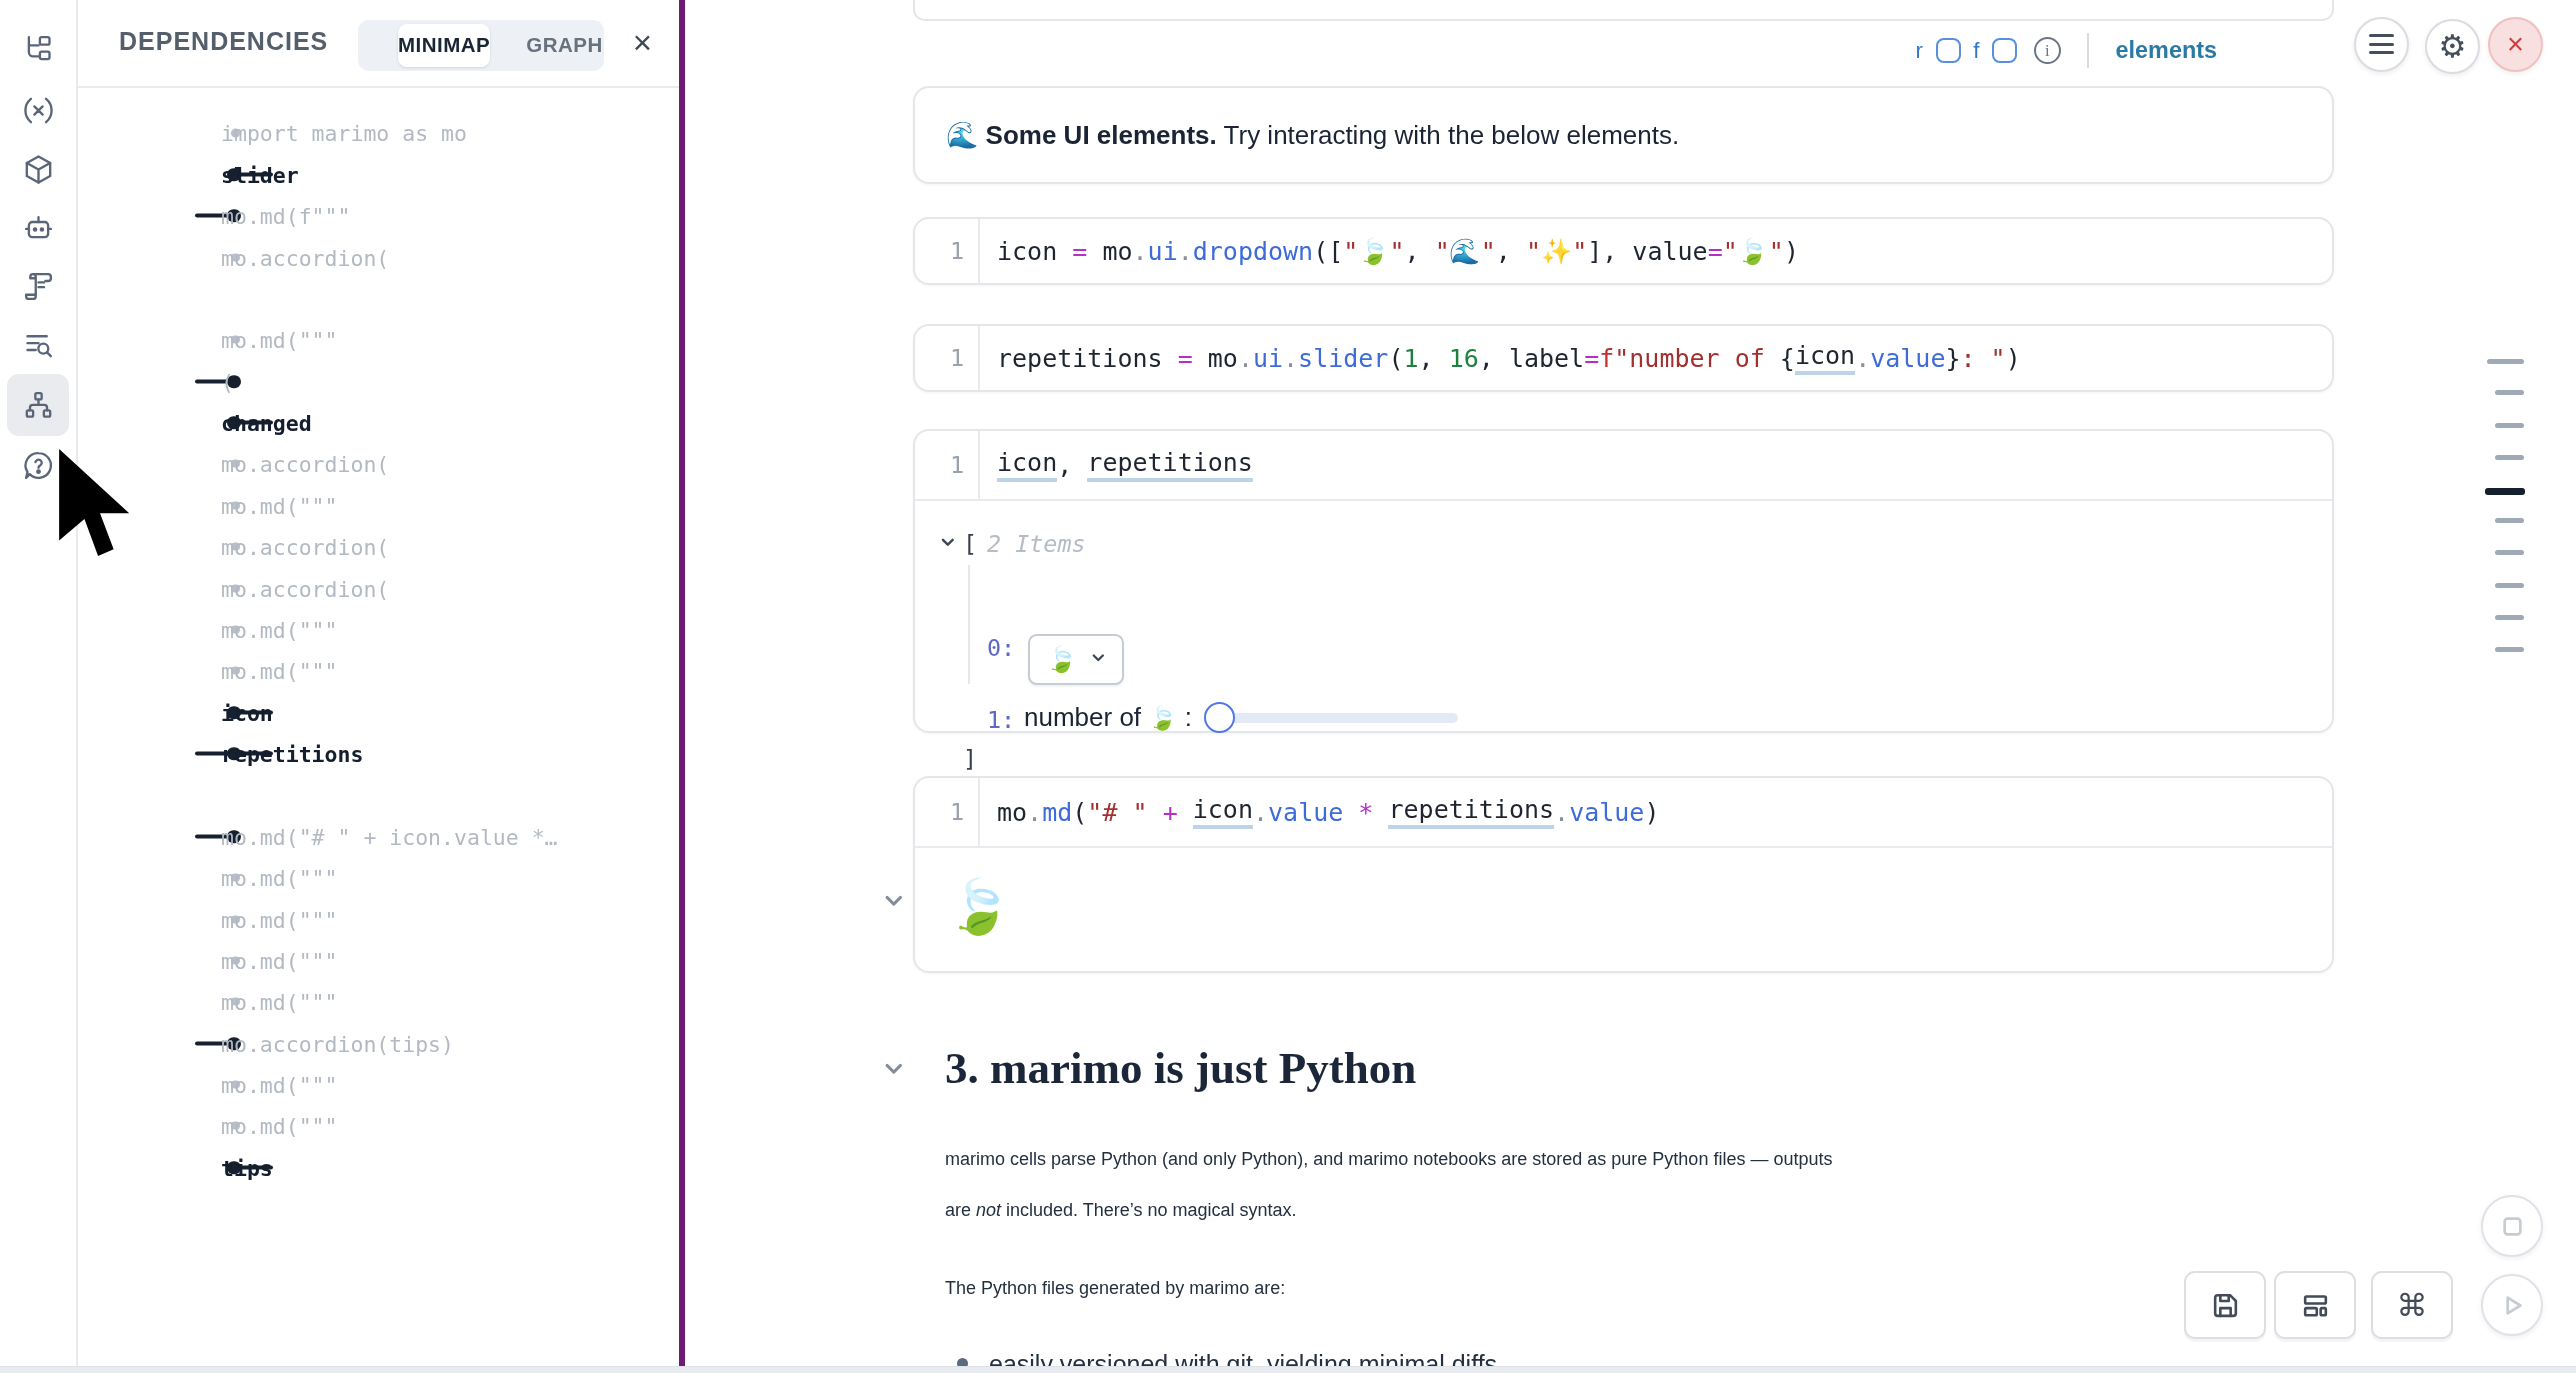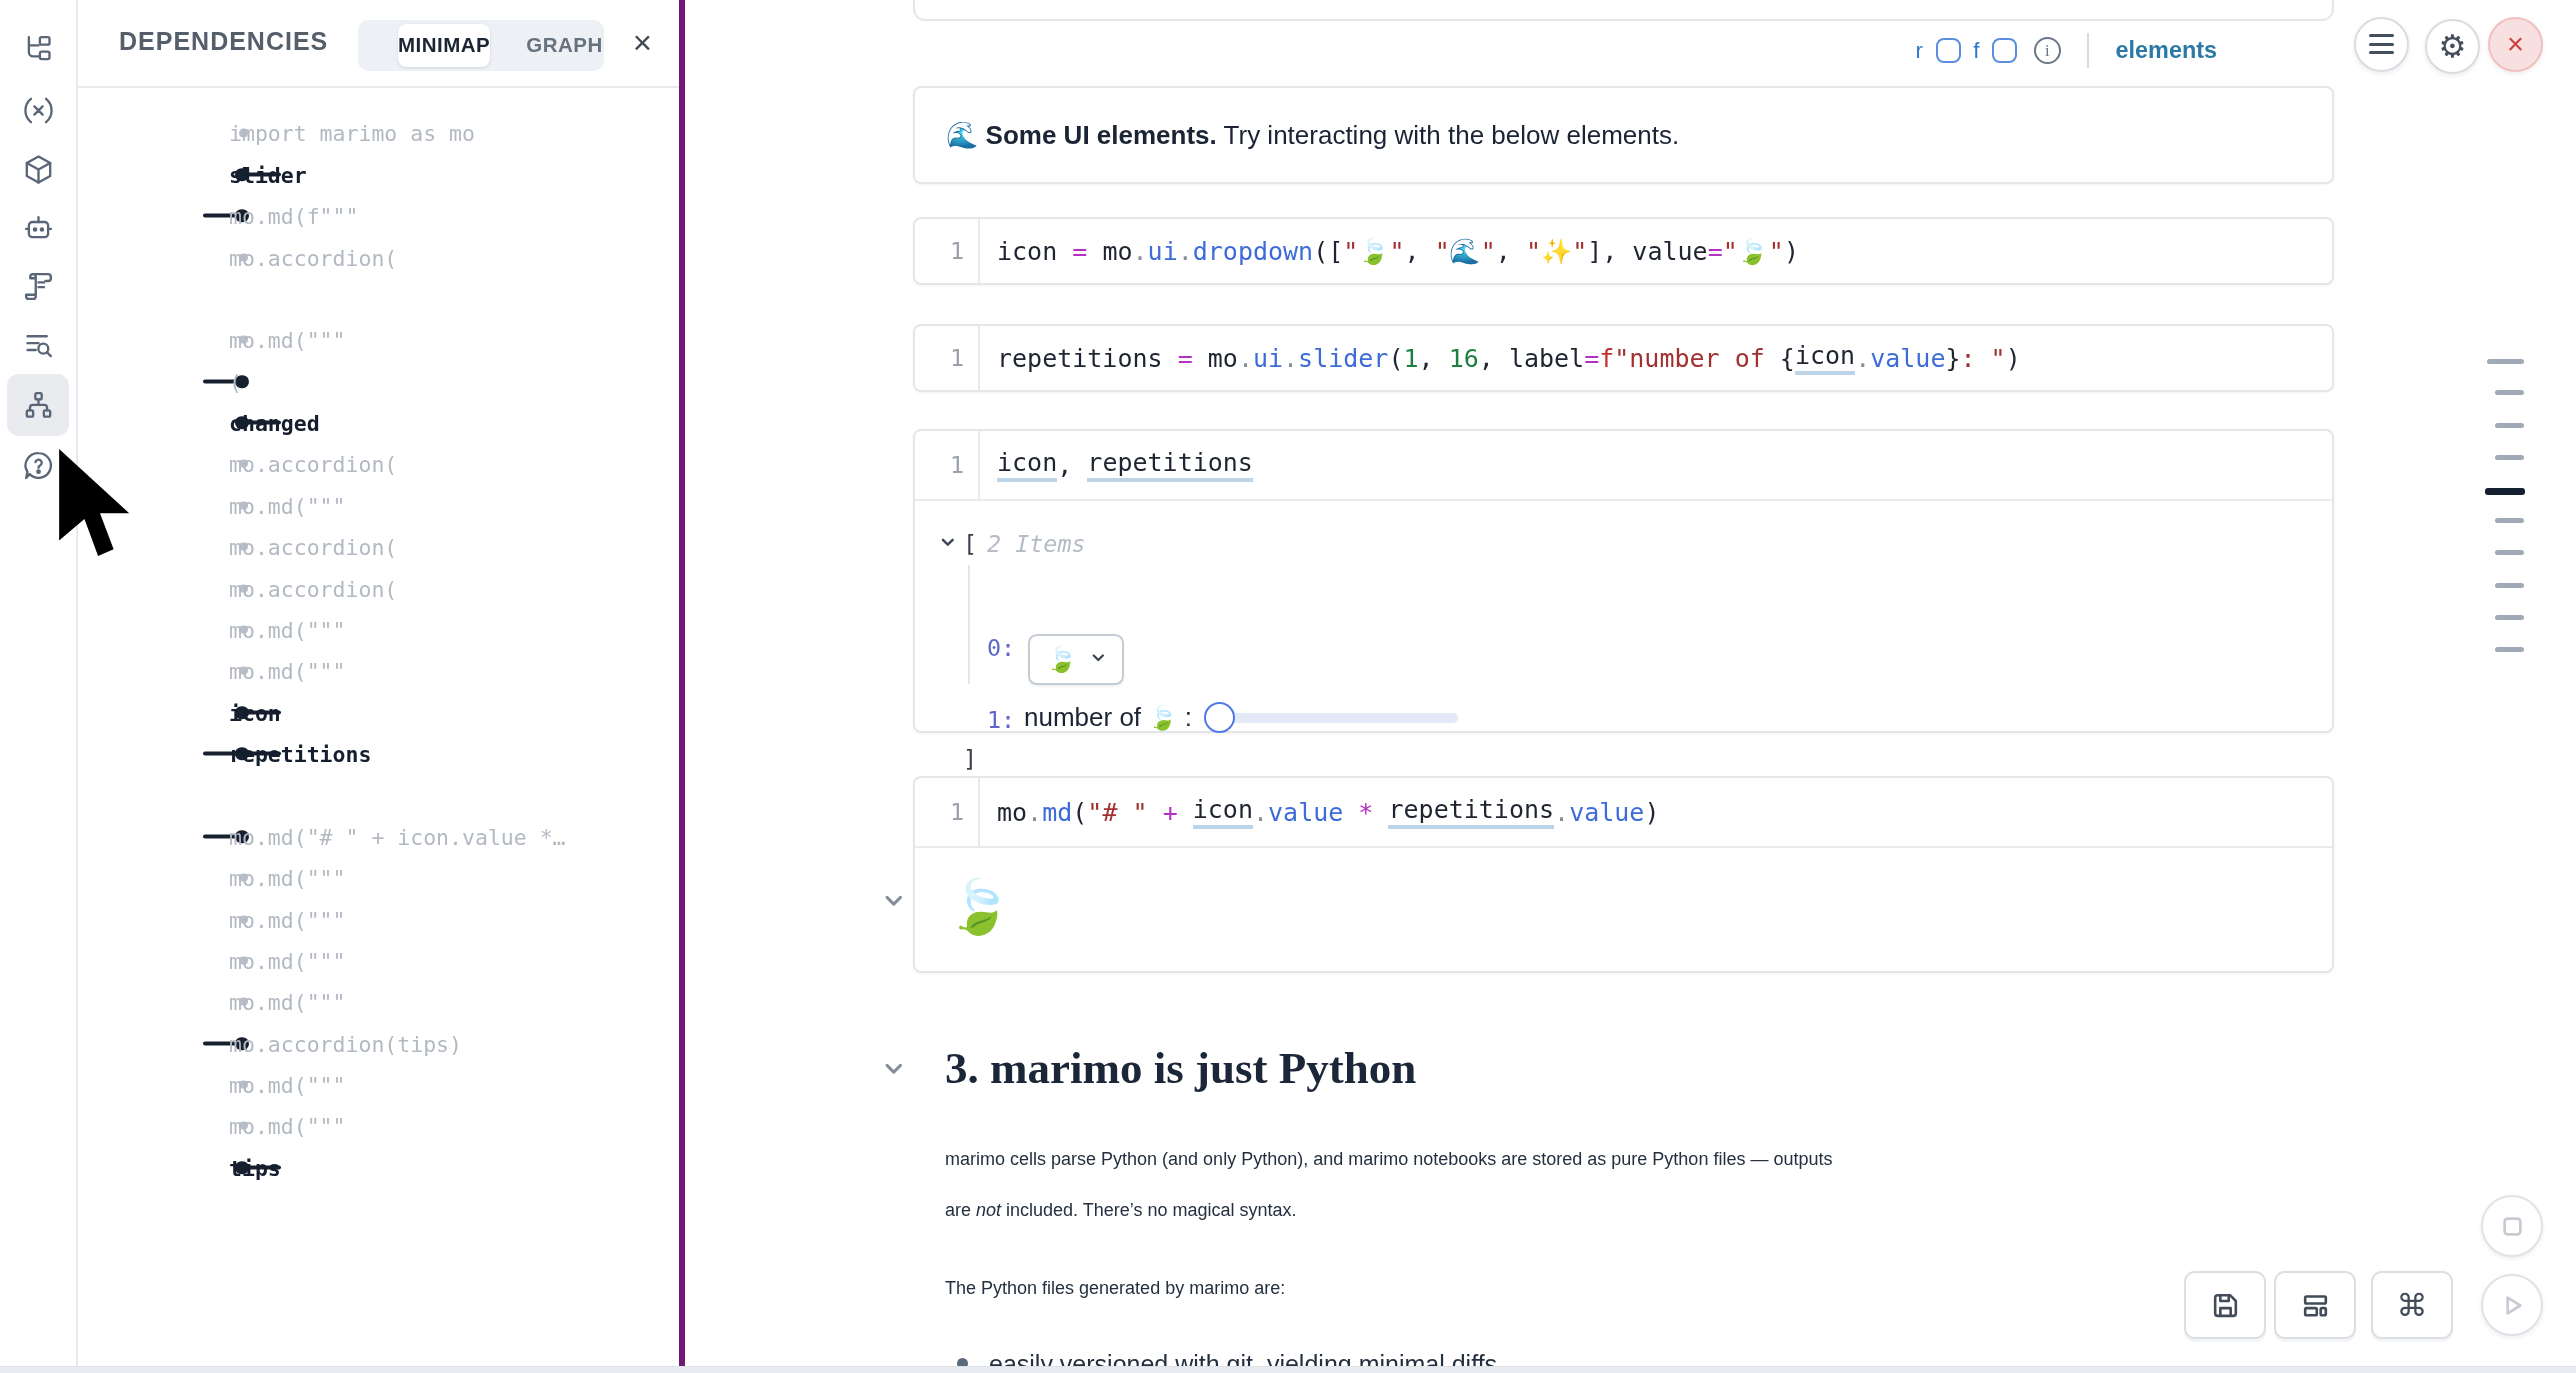--- a/index.html
+++ b/index.html
@@ -28,42 +28,42 @@
   .seg { height:43px; display:flex; align-items:center; justify-content:center;
          border-radius:8.8px; font-size:20.5px; font-weight:bold; letter-spacing:0.5px;margin-left:36px; }
   .seg.active { background:#ffffff; color:#1b2635; box-shadow:0 1px 2.9px rgba(20,30,50,.12);
                 width:129px; }
   .seg.inactive { color:#67727f; width:109px; }
   #panel-close { position:absolute; left:539px; top:17.6px; width:51px; height:51px;
                  display:flex; align-items:center; justify-content:center;
                  color:#3f4956; font-size:33px; font-weight:300; }
 
   
-  #minimap-list { position:absolute; left:16px; top:90px; width:100%; height:1274px;text-decoration:underline; }
+  #minimap-list { position:absolute; left:8px; top:90px; width:100%; height:1274px;text-decoration:underline; }
   .mm-row { position:absolute; left:0; width:100%; height:41px; }
   .mm-marker { position:absolute; top:50%; }
   .mk-dot-s { left:145px; width:8.8px; height:8.8px; border-radius:50%; background:#b9bfc8;
               transform:translateY(-50%); }
   .mk-core  { left:141px; width:13.7px; height:13.7px; border-radius:50%; background:#16202e;
               transform:translateY(-50%); }
   .mk-line-r { left:151px; width:36px; height:4.9px; border-radius:2.9px; background:#16202e;
                transform:translateY(-50%); }
   .mk-line-l { left:109px; width:36px; height:4.9px; border-radius:2.9px; background:#16202e;
                transform:translateY(-50%); }
   .mm-text { position:absolute; left:135px; top:50%; transform:translateY(-50%);
              font-family:"DejaVu Sans Mono", monospace; font-size:21.5px;
              color:#b3b9c2; white-space:pre; }
   .mm-text.dark { color:#141e2e; font-weight:bold; }
 
   
   #mouse-cursor { position:absolute; left:59px; top:449px; z-index:50; }
 
   
   .cell { position:absolute; left:913px; width:1421px; background:#ffffff;
-          border:2px solid #e4e7ea; border-radius:8px;
+          border:2px solid #e4e7ea; border-radius:16px;
           box-shadow:0 1px 2.9px rgba(20,30,50,.05); }
   .gutter-num { position:absolute; left:0; top:0; width:49px; height:100%;
                 display:flex; align-items:center; justify-content:flex-end;
                 font-family:"DejaVu Sans Mono", monospace; font-size:23.4px; color:#9aa1ab; }
   .gutter-sep { position:absolute; left:63px; top:0; width:2px; height:100%; background:#e8eaee; }
   .code-line { position:absolute; left:82px; top:0; height:100%; display:flex; align-items:center;
                font-family:"DejaVu Sans Mono", monospace; font-size:25px; white-space:pre; }
   .tok { white-space:pre; }
   .tk-v { color:#1e2430; }
   .tk-p { color:#1e2430; }

